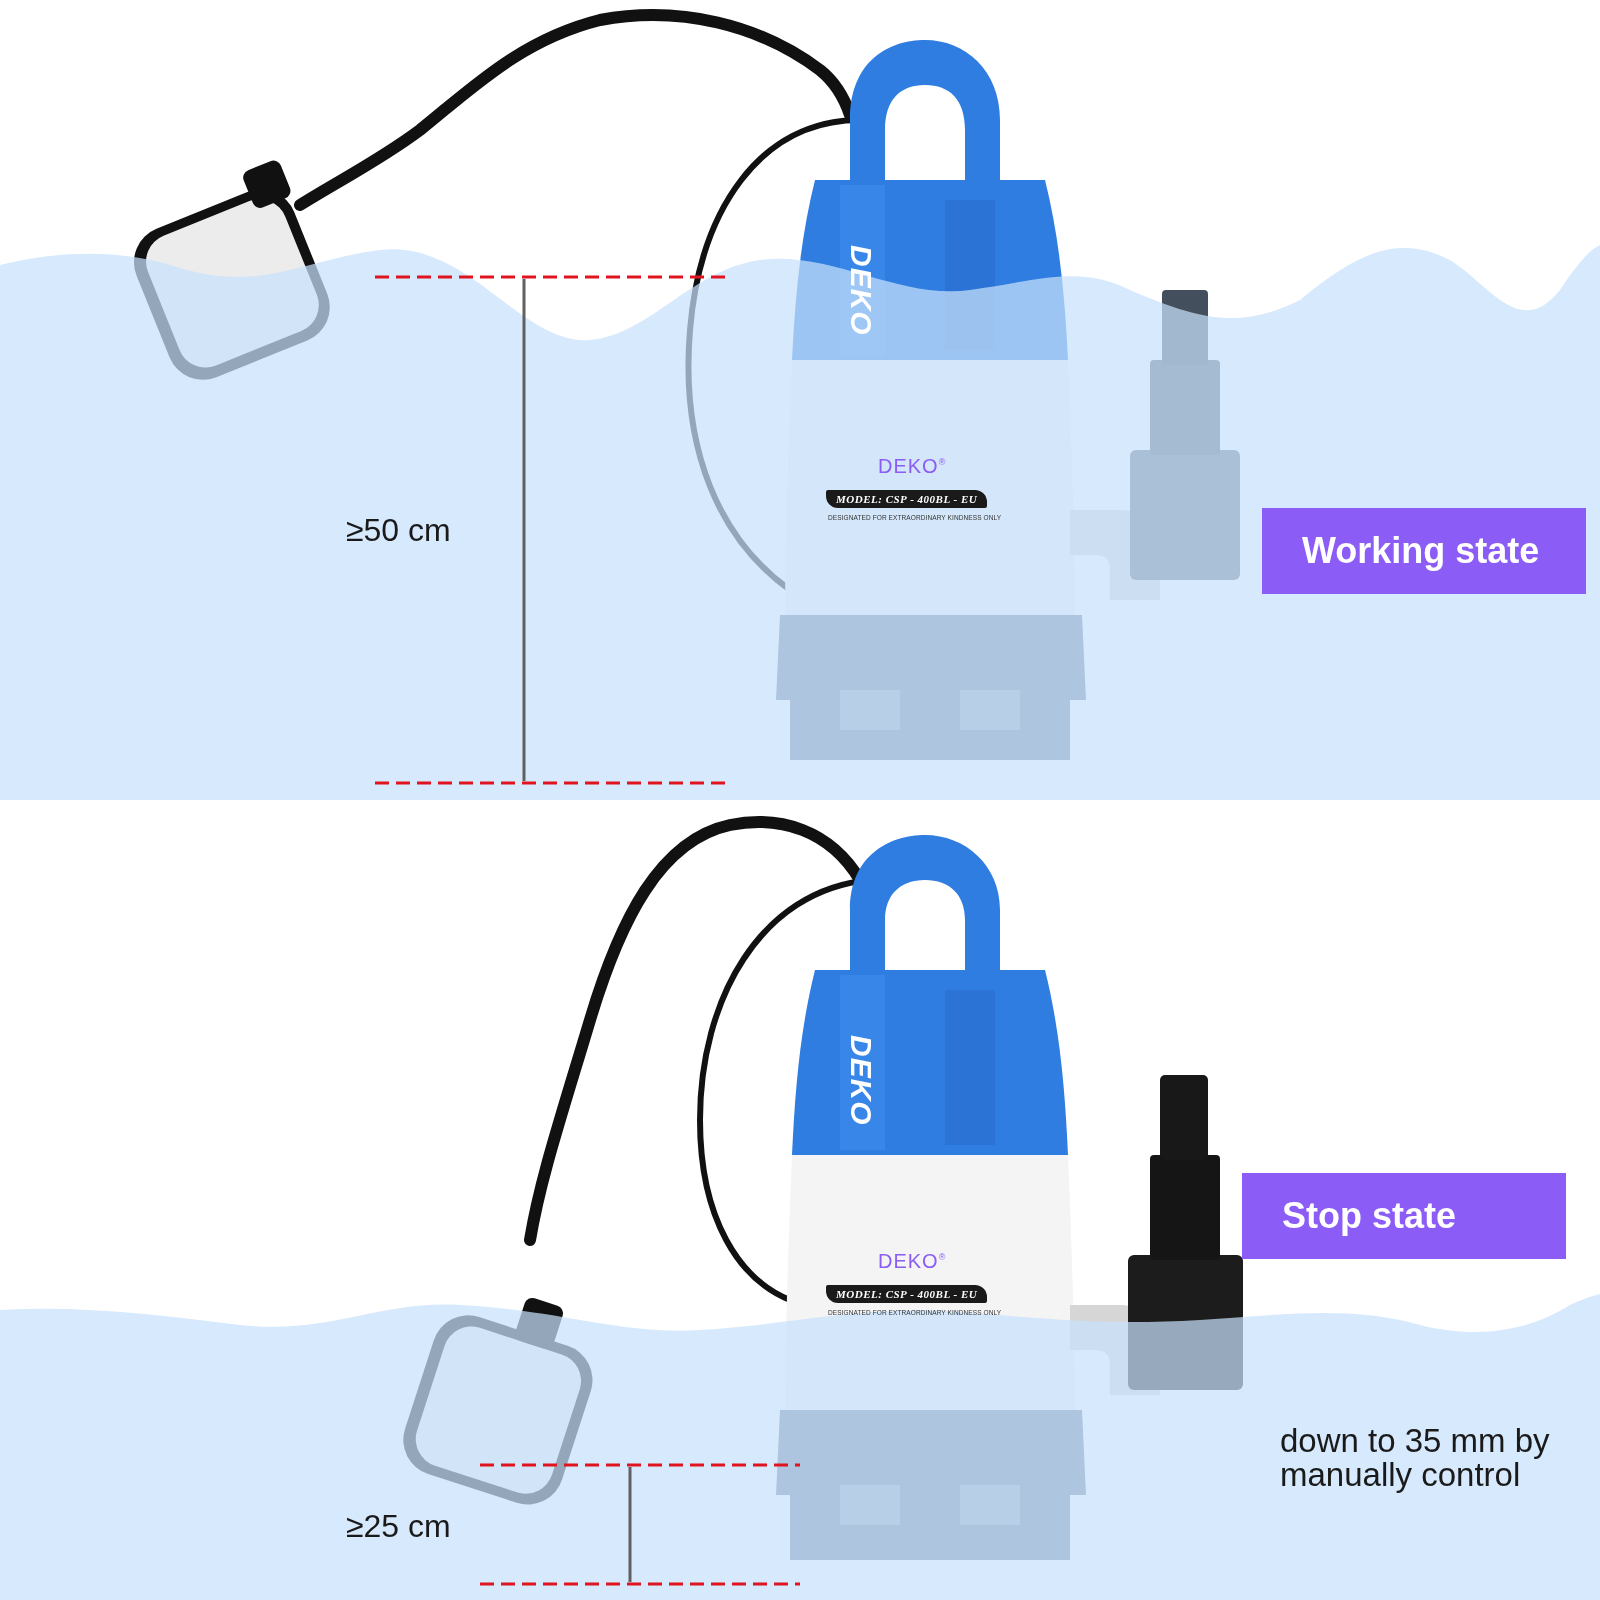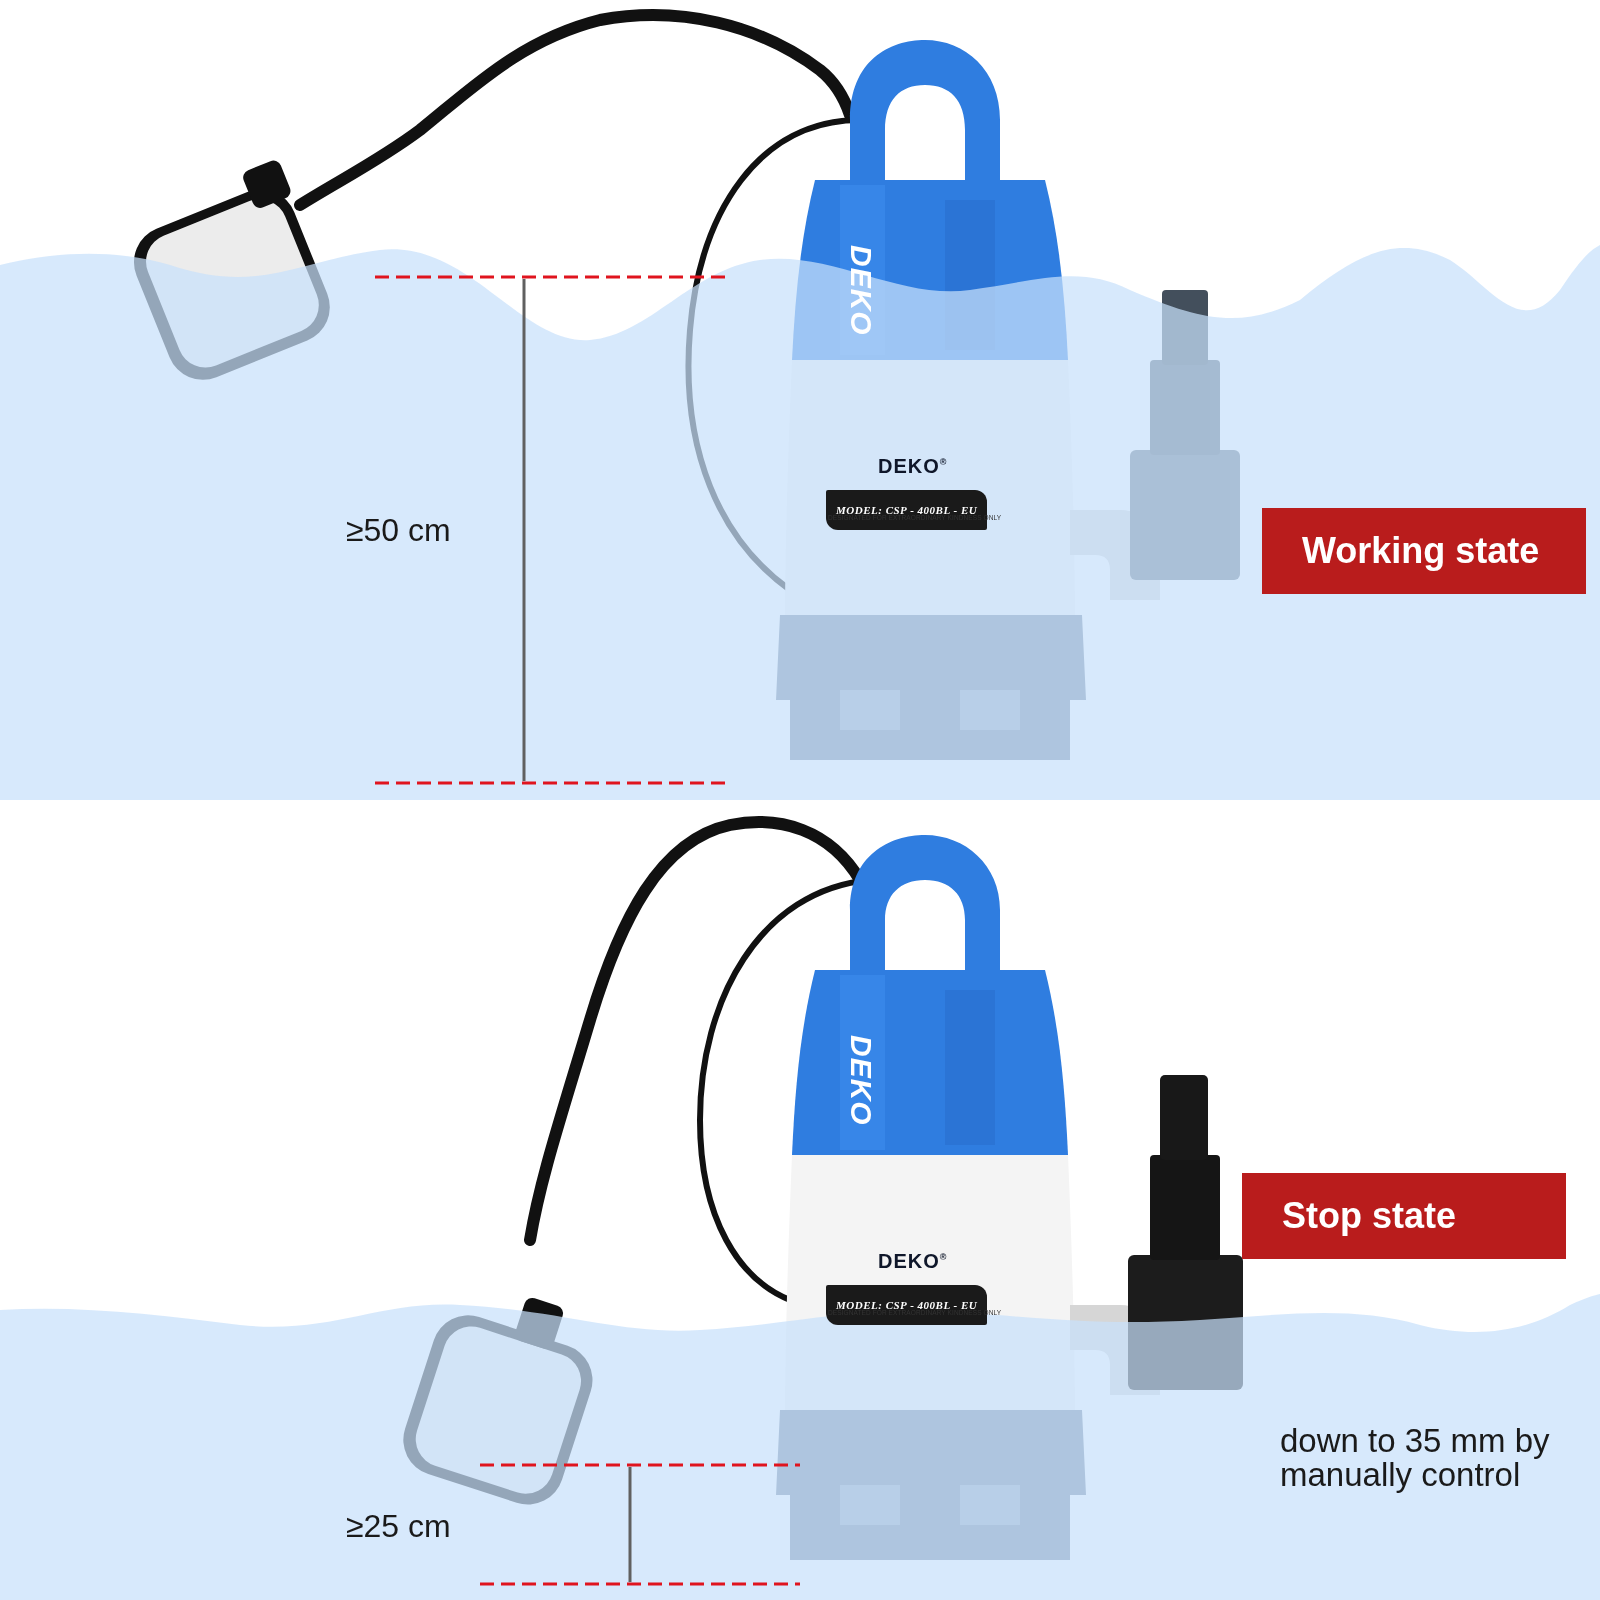--- a/index.html
+++ b/index.html
@@ -1,37 +1,37 @@
 <!DOCTYPE html>
 <html><head>
 <meta charset="utf-8">
 <style>
   html, body { margin: 0; padding: 0; background: #ffffff; }
   body { width: 1600px; height: 1600px; position: relative; overflow: hidden;
          font-family: "Liberation Sans", sans-serif; }
   .panel { position: absolute; left: 0; width: 1600px; height: 800px; overflow: hidden; }
   .panel svg.scene { position: absolute; left: 0; top: 0; }
   .state-label {
-    position: absolute; background: #b91c1c; color: #ffffff;
+    position: absolute; background: #8b5cf6; color: #ffffff;
     font-family: "Liberation Sans", sans-serif; font-weight: bold;
     font-size: 36px; box-sizing: border-box; padding-left: 40px;
     display: flex; align-items: center;
   }
   .dim-text {
     position: absolute; color: #1a1a1a; font-size: 32px;
     font-family: "Liberation Sans", sans-serif; letter-spacing: 0px;
   }
   .note-text {
     position: absolute; color: #1a1a1a; font-size: 33px; line-height: 34px;
     font-family: "Liberation Sans", sans-serif;
   }
-  .brand { position: absolute; font-weight: bold; color: #0f172a; font-size: 20px; letter-spacing: 1px; }
+  .brand { position: absolute; font-weight: normal; color: #8b5cf6; font-size: 20px; letter-spacing: 1px; }
   .model {
     position: absolute; background: #1a1a1a; color: #fff; font-size: 11px; font-style: italic;
-    font-weight: bold; padding: 14px 10px; border-radius: 2px 12px 2px 12px; letter-spacing: 0.5px;
+    font-weight: bold; padding: 3px 10px; border-radius: 2px 12px 2px 12px; letter-spacing: 0.5px;
     font-family: "Liberation Serif", serif;
   }
   .tagline { position: absolute; font-size: 6.5px; color: #333; letter-spacing: 0.1px; }
   .side-logo {
     position: absolute; color: #ffffff; font-weight: bold; font-size: 30px; font-style: italic;
     transform: rotate(90deg); transform-origin: left top; letter-spacing: 1px;
   }
 </style>
 </head>
 <body>

